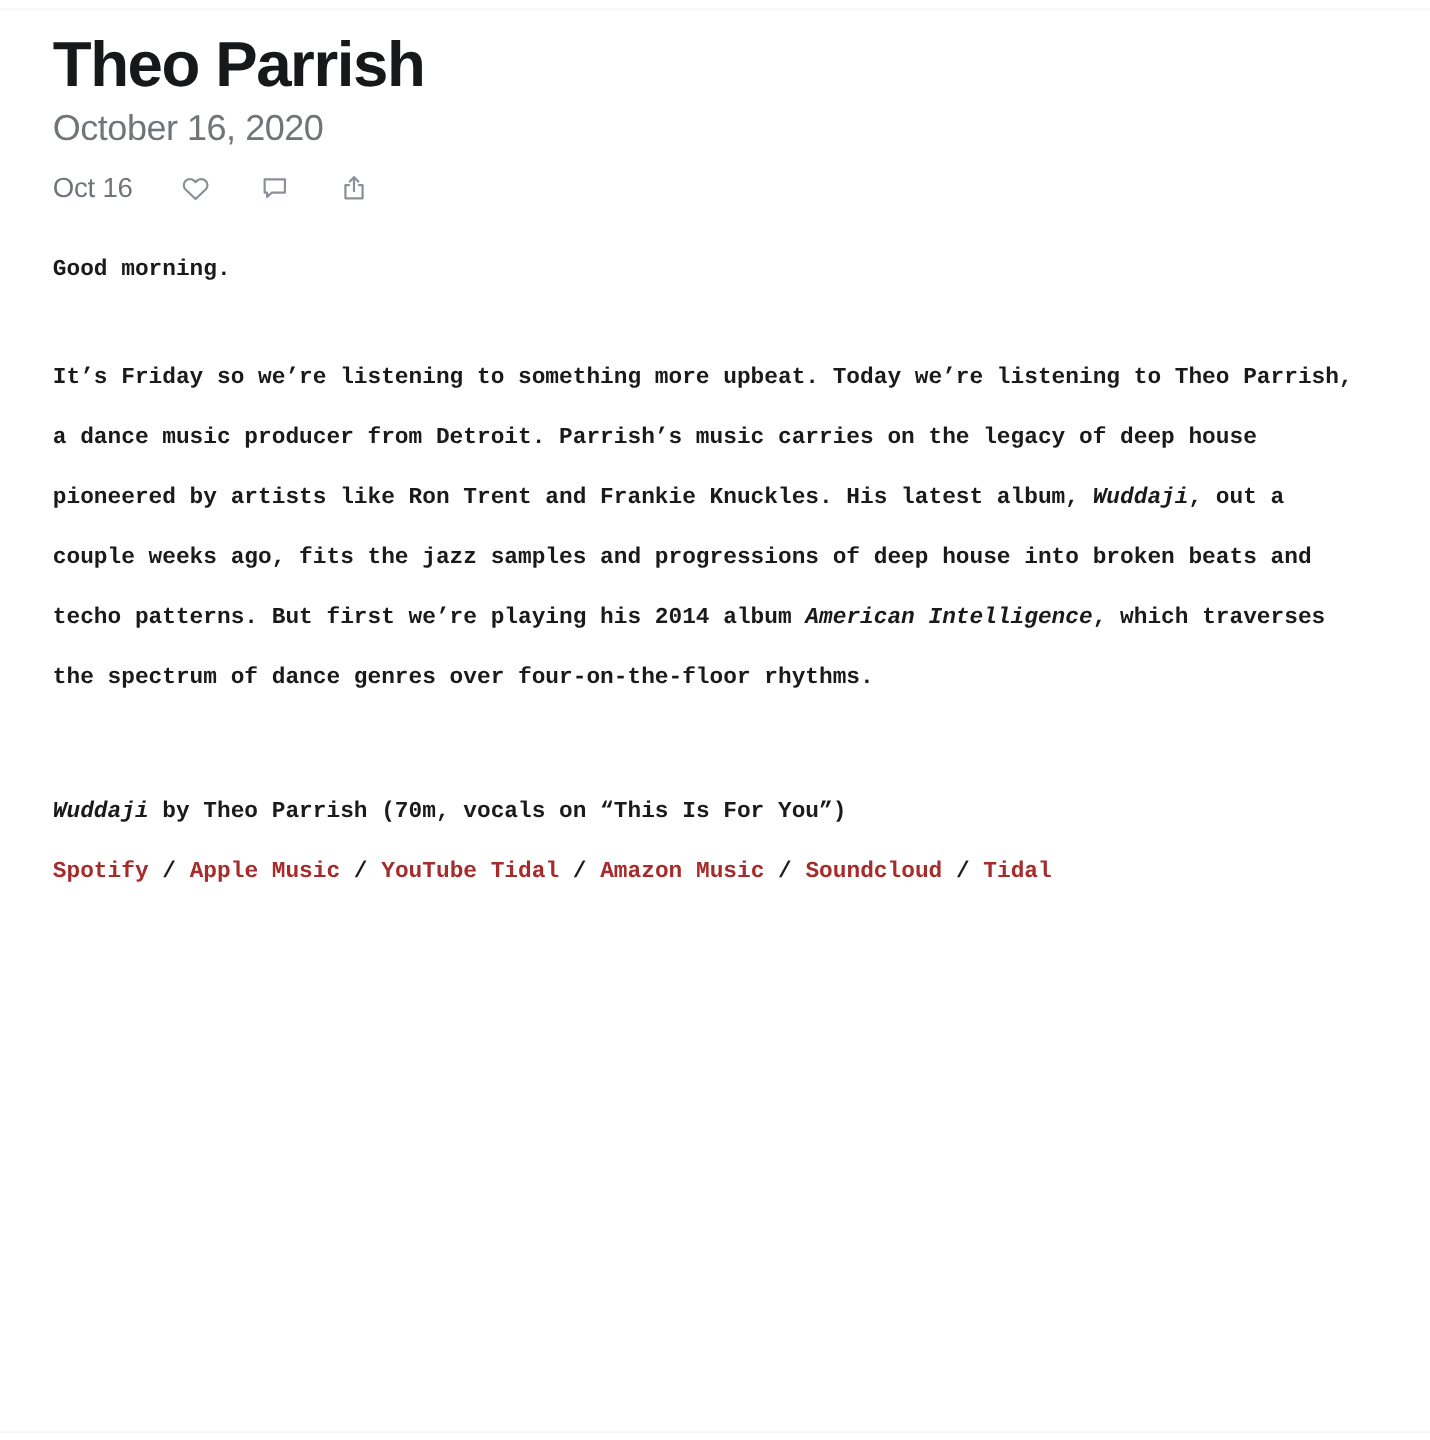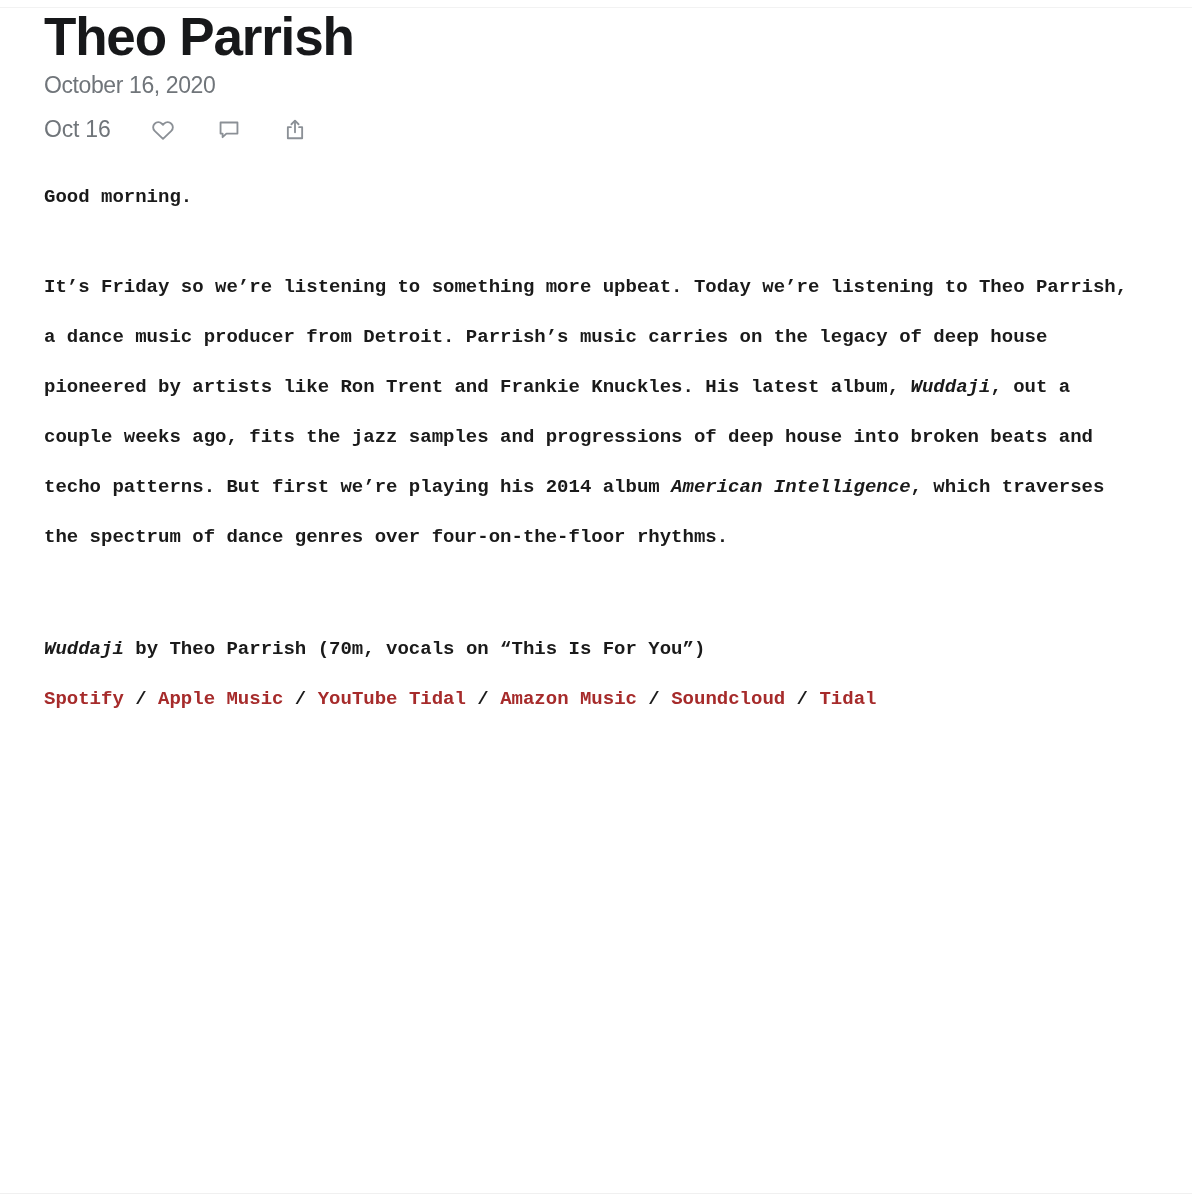--- a/index.html
+++ b/index.html
@@ -18,34 +18,34 @@
     height: 1px;
     background: #f2f2f2;
   }
   .bottom-rule {
     position: absolute;
     bottom: 6px; left: 0; right: 0;
     height: 1px;
     background: #f0f0f0;
   }
   .tweet {
-    padding: 8px 44px 0 44px;
+    padding: 26px 44px 0 44px;
   }
   .title {
     font-family: "Liberation Sans", sans-serif;
     font-weight: bold;
     font-size: 53px;
     line-height: 1.08;
     letter-spacing: -1.2px;
     color: #17181a;
     margin: 0 0 6px 0;
   }
   .subtitle {
     font-family: "Liberation Sans", sans-serif;
-    font-size: 23px;
+    font-size: 30px;
     line-height: 1.25;
     color: #70757a;
     letter-spacing: -0.4px;
     margin: 0 0 10px 0;
   }
   .meta-row {
     display: flex;
     align-items: center;
     gap: 38px;
     height: 40px;

